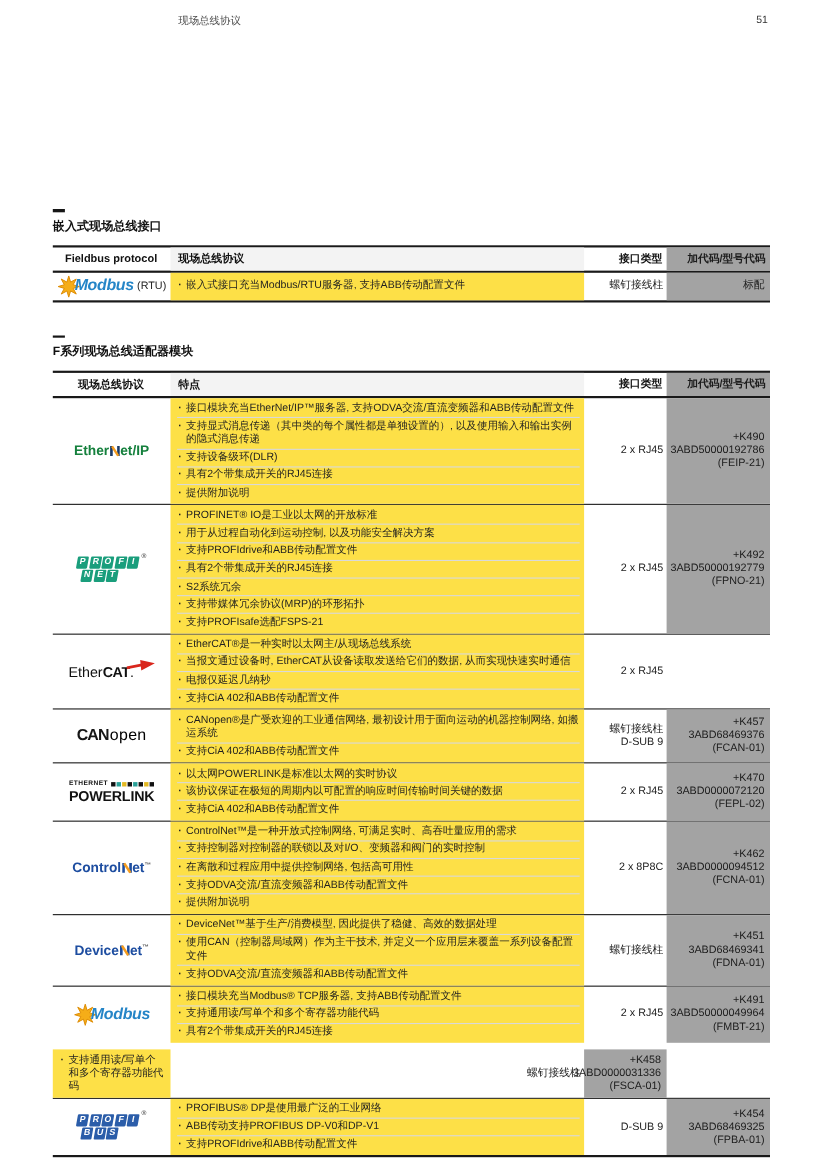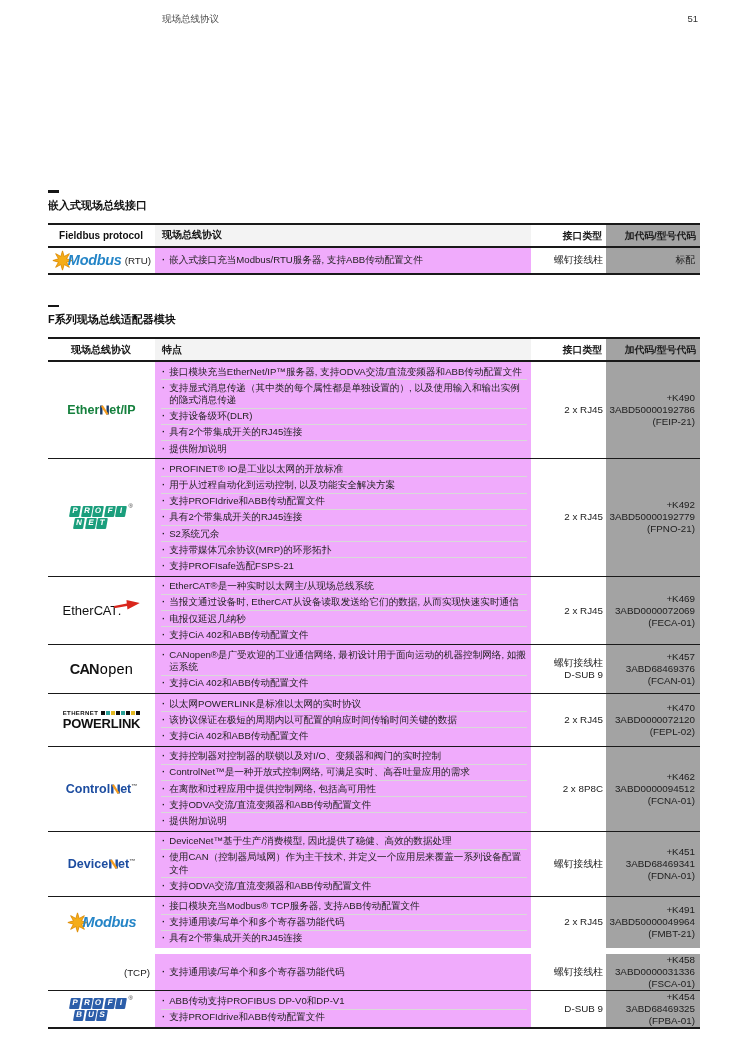--- a/index.html
+++ b/index.html
@@ -24,40 +24,40 @@
   .thead{border-bottom:2px solid #191919;}
   .th{font-size:10px;font-weight:700;padding:5px 0 4px 0;color:#111;}
   .thead .c-feat.th{background:#f3f3f3;padding-left:7px;padding-right:4px;}
   .thead .c-logo.th{padding-left:1px;}
   .thead .c-if.th,.thead .c-code.th{text-align:right;padding-right:4px;}
   .trow{border-top:1.5px solid #191919;}
   .trow.first{border-top:none;}
   .trow.sub{border-top:none;margin-top:6px;}
   .c-logo{display:flex;align-items:center;justify-content:center;padding:2px 2px;}
   .c-logo.txt{justify-content:flex-end;padding-right:5px;font-size:9.8px;color:#1c1c1c;}
-  .c-feat{background:#f0abfc;padding:2px 4px 2px 6px;display:flex;flex-direction:column;justify-content:center;}
+  .c-feat{background:#fde047;padding:2px 4px 2px 6px;display:flex;flex-direction:column;justify-content:center;}
   .features{list-style:none;margin:0;padding:0;}
   .features li{font-size:9.6px;line-height:12.2px;padding:1.5px 0;border-bottom:1px solid #d9d9d9;
     display:flex;color:#1f1f1f;}
   .features li:last-child{border-bottom:none;}
   .features li::before{content:"·";font-weight:700;margin:0 4px 0 1px;flex:0 0 auto;}
   .c-if{display:flex;flex-direction:column;justify-content:center;align-items:flex-end;
     padding-right:3px;font-size:9.8px;line-height:12px;text-align:right;}
   .c-code{background:#a3a3a3;display:flex;flex-direction:column;justify-content:center;align-items:flex-end;
     padding-right:5px;font-size:9.8px;line-height:12px;text-align:right;color:#1c1c1c;}
   
   .lg-mb{display:inline-flex;align-items:center;}
   .mb-t{color:#2585C7;font-weight:700;font-style:italic;font-size:14.5px;letter-spacing:-0.3px;margin-left:-5px;}
   .mb-suffix{font-size:9.8px;color:#222;margin-left:3px;font-style:normal;font-weight:400;}
   .lg-eip{color:#15803d;font-weight:700;font-size:12.5px;white-space:nowrap;}
   .lg-cnet{color:#1d4da0;font-weight:700;font-size:12.5px;white-space:nowrap;}
   .lg-cnet sup,.lg-eip sup{font-size:6px;color:#555;}
   .snv{vertical-align:-1px;margin:0 0.5px;}
   .lg-ecat{font-size:13px;color:#111;white-space:nowrap;}
-  .lg-ecat b{font-weight:400;letter-spacing:-0.3px;}
+  .lg-ecat b{font-weight:700;letter-spacing:-0.3px;}
   .ecat-arr{margin-left:-7px;position:relative;top:-4px;transform:rotate(-6deg);}
   .lg-can{white-space:nowrap;}
   .lg-can b{font-size:14.5px;font-weight:800;color:#151515;letter-spacing:-0.8px;}
   .can-open{font-size:14.5px;color:#000000;margin-left:1px;letter-spacing:0.3px;}
   .lg-epl{display:inline-flex;flex-direction:column;align-items:flex-start;line-height:1;}
   .epl-top{display:flex;align-items:center;margin-bottom:1px;}
   .epl-eth{font-size:6px;font-weight:700;letter-spacing:0.4px;color:#111;margin-right:2px;}
   .sq{width:4px;height:4px;display:inline-block;margin-left:1px;}
   .epl-main{font-size:13px;font-weight:800;color:#111;letter-spacing:-0.2px;}
   .lg-tiles{display:inline-flex;flex-direction:column;line-height:1;}
@@ -199,25 +199,20 @@
               <ul class="features">
                 <li>EtherCAT®是一种实时以太网主/从现场总线系统</li>
                 <li>当报文通过设备时, EtherCAT从设备读取发送给它们的数据, 从而实现快速实时通信</li>
                 <li>电报仅延迟几纳秒</li>
                 <li>支持CiA 402和ABB传动配置文件</li>
               </ul>
             </div>
             <div class="c-if">
               <span>2 x RJ45</span>
             </div>
-            <div class="c-code">
-              <span>+K469</span>
-              <span>3ABD0000072069</span>
-              <span>(FECA-01)</span>
-            </div>
           </div>
           <div class="trow">
             <div class="c-logo">
               <span class="lg-can"><b>CAN</b><span class="can-open">open</span></span>
             </div>
             <div class="c-feat">
               <ul class="features">
                 <li>CANopen®是广受欢迎的工业通信网络, 最初设计用于面向运动的机器控制网络, 如搬运系统</li>
                 <li>支持CiA 402和ABB传动配置文件</li>
               </ul>
@@ -268,22 +263,22 @@
           <div class="trow">
             <div class="c-logo">
               <span class="lg-cnet">Control<svg class="snv" width="9" height="10" viewBox="0 0 9 10" style="color:#1d4da0">
                   <line x1="1.3" y1="0.5" x2="1.3" y2="9.5" stroke="currentColor" stroke-width="2.4"></line>
                   <line x1="7.7" y1="0.5" x2="7.7" y2="9.5" stroke="currentColor" stroke-width="2.4"></line>
                   <line x1="1.9" y1="0.8" x2="7.5" y2="9.4" stroke="#F59C1E" stroke-width="2.2"></line>
                 </svg>et<sup>™</sup></span>
             </div>
             <div class="c-feat">
               <ul class="features">
+                <li>ControlNet™是一种开放式控制网络, 可满足实时、高吞吐量应用的需求</li>
                 <li>支持控制器对控制器的联锁以及对I/O、变频器和阀门的实时控制</li>
-                <li>ControlNet™是一种开放式控制网络, 可满足实时、高吞吐量应用的需求</li>
                 <li>在离散和过程应用中提供控制网络, 包括高可用性</li>
                 <li>支持ODVA交流/直流变频器和ABB传动配置文件</li>
                 <li>提供附加说明</li>
               </ul>
             </div>
             <div class="c-if">
               <span>2 x 8P8C</span>
             </div>
             <div class="c-code">
               <span>+K462</span>
@@ -334,23 +329,20 @@
             <div class="c-if">
               <span>2 x RJ45</span>
             </div>
             <div class="c-code">
               <span>+K491</span>
               <span>3ABD50000049964</span>
               <span>(FMBT-21)</span>
             </div>
           </div>
           <div class="trow sub">
-            <div class="c-logo txt">
-              <span>(TCP)</span>
-            </div>
             <div class="c-feat">
               <ul class="features">
                 <li>支持通用读/写单个和多个寄存器功能代码</li>
               </ul>
             </div>
             <div class="c-if">
               <span>螺钉接线柱</span>
             </div>
             <div class="c-code">
               <span>+K458</span>
@@ -371,20 +363,21 @@
                 </span>
                 <span class="t-row t-row2">
                   <i class="tile" style="background:#2B5DA9">B</i>
                   <i class="tile" style="background:#2B5DA9">U</i>
                   <i class="tile" style="background:#2B5DA9">S</i>
                 </span>
               </span>
             </div>
             <div class="c-feat">
               <ul class="features">
+                <li>PROFIBUS® DP是使用最广泛的工业网络</li>
                 <li>ABB传动支持PROFIBUS DP-V0和DP-V1</li>
                 <li>支持PROFIdrive和ABB传动配置文件</li>
               </ul>
             </div>
             <div class="c-if">
               <span>D-SUB 9</span>
             </div>
             <div class="c-code">
               <span>+K454</span>
               <span>3ABD68469325</span>

